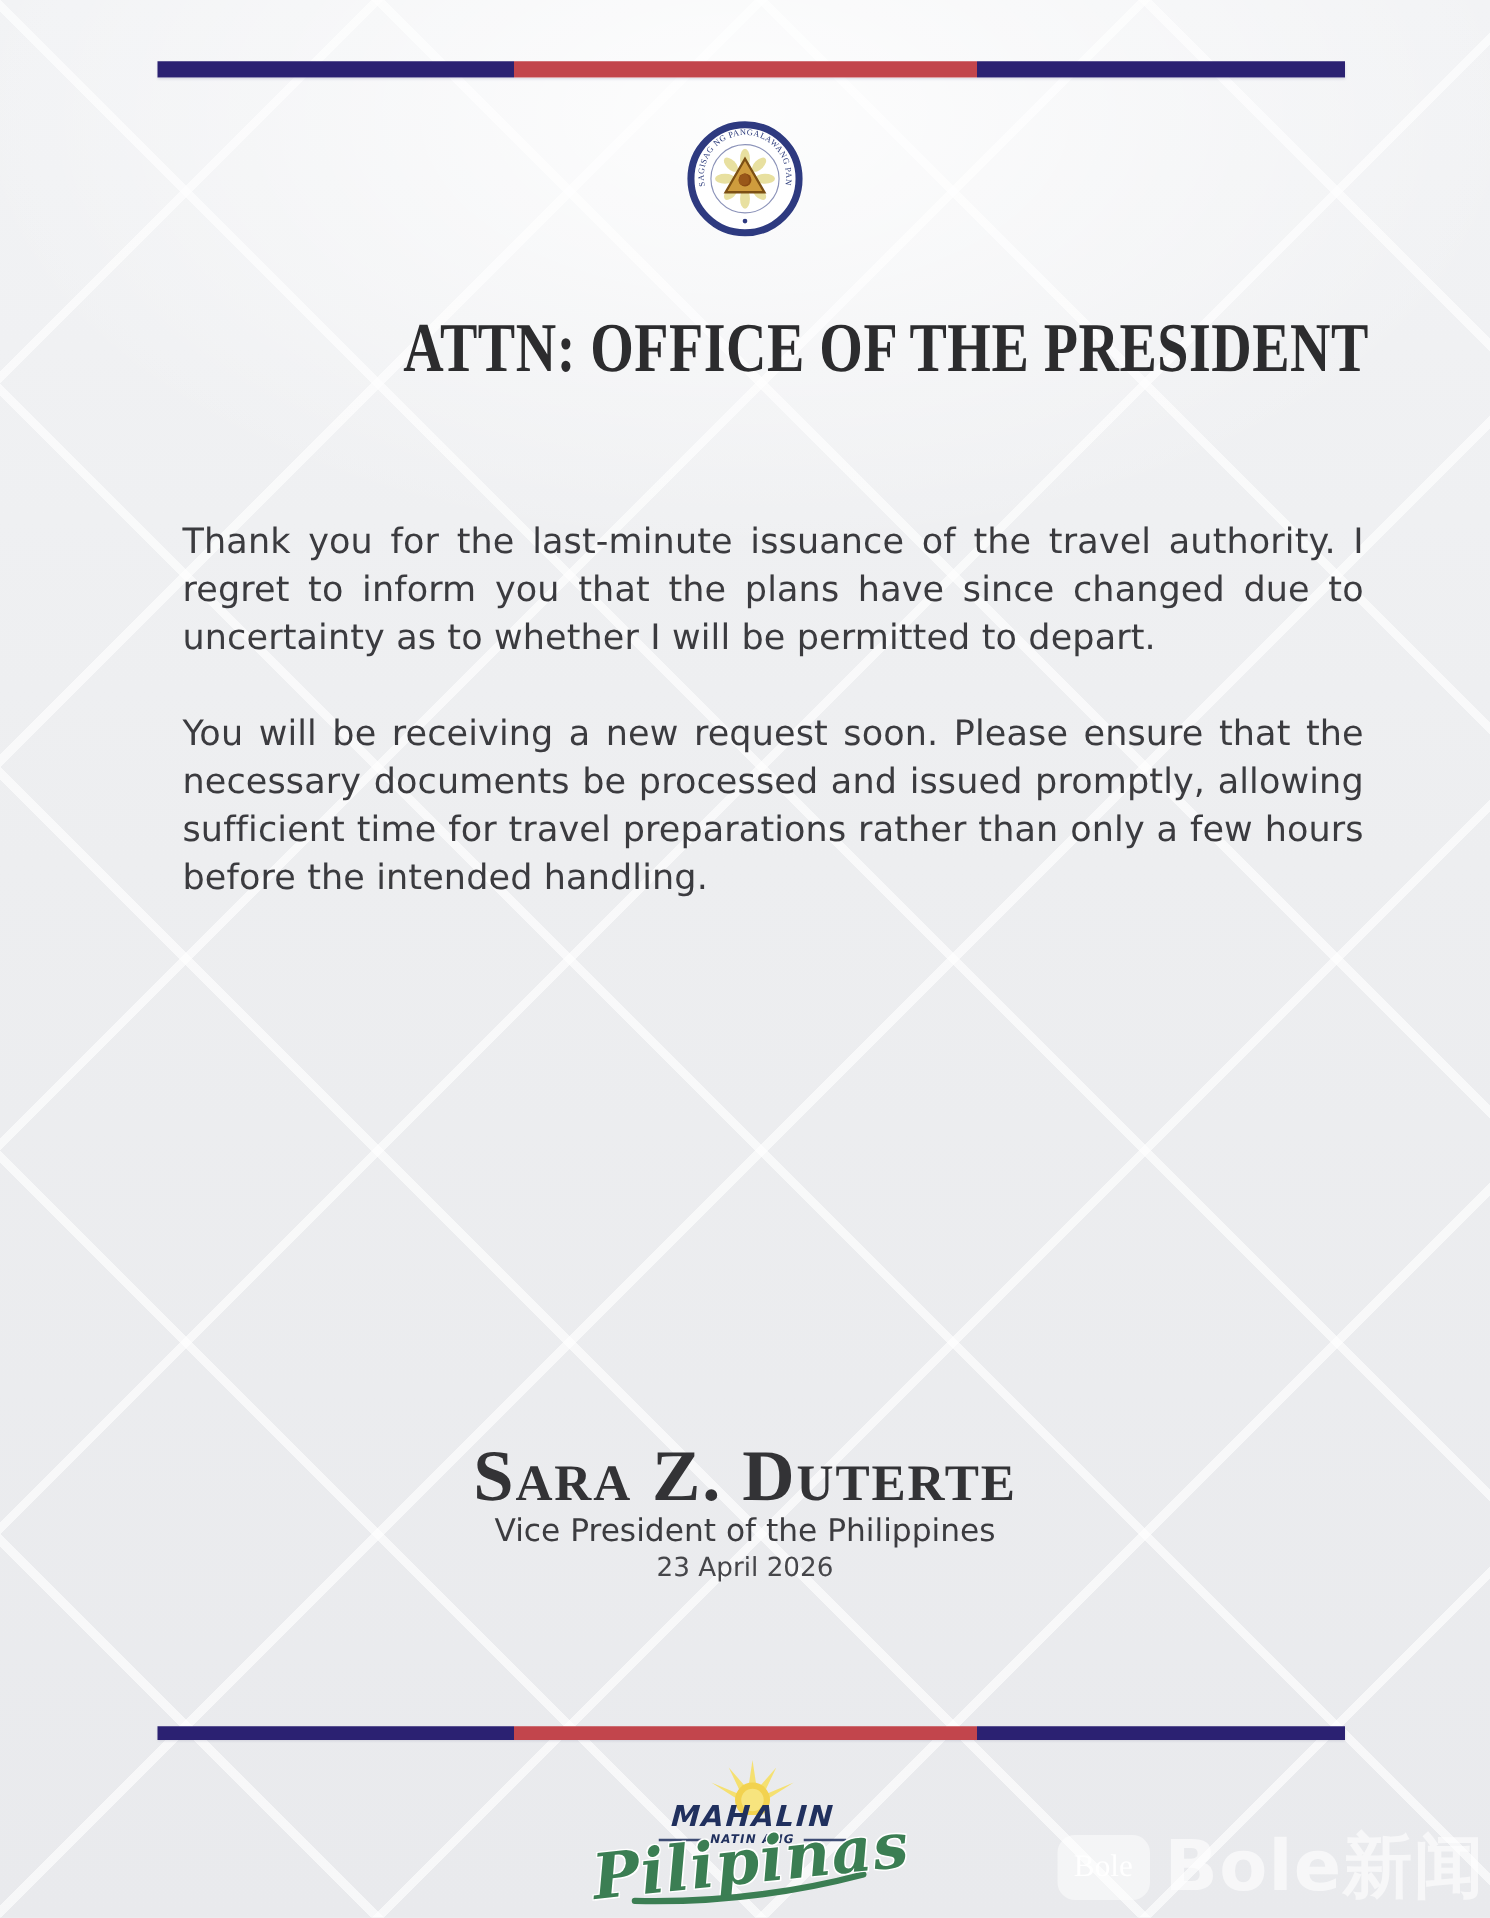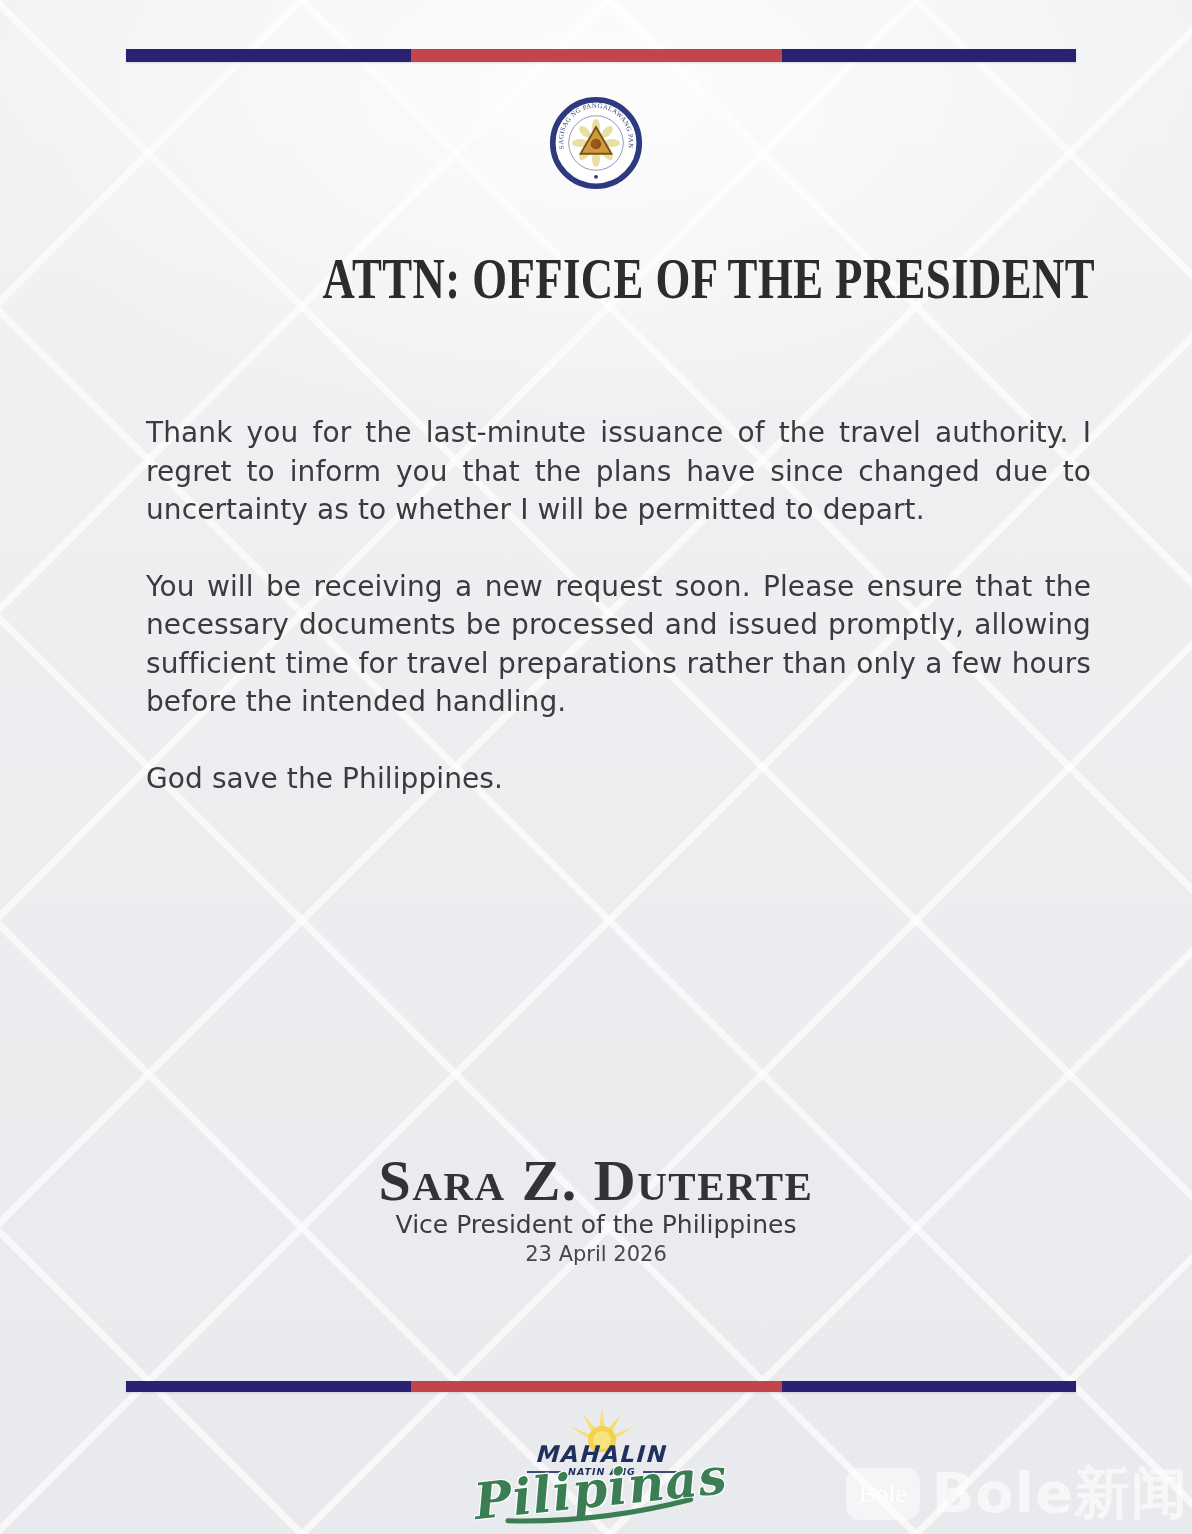--- a/index.html
+++ b/index.html
@@ -132,21 +132,20 @@
     <circle cx="50" cy="86" r="2" fill="#2e3a80"></circle>
   </svg>
 
   <div class="title">
     <span class="title-inner">ATTN: OFFICE OF THE PRESIDENT</span>
   </div>
 
   <div class="content">
     <p>Thank you for the last-minute issuance of the travel authority. I regret to inform you that the plans have since changed due to uncertainty as to whether I will be permitted to depart.</p>
     <p>You will be receiving a new request soon. Please ensure that the necessary documents be processed and issued promptly, allowing sufficient time for travel preparations rather than only a few hours before the intended handling.</p>
-    <p class="no-justify">God save the Philippines.</p>
   </div>
 
   <div class="signature">
     <div class="sig-name">Sara Z. Duterte</div>
     <div class="sig-role">Vice President of the Philippines</div>
     <div class="sig-date">23 April 2026</div>
   </div>
 
   <div class="bar bottom"></div>
 

